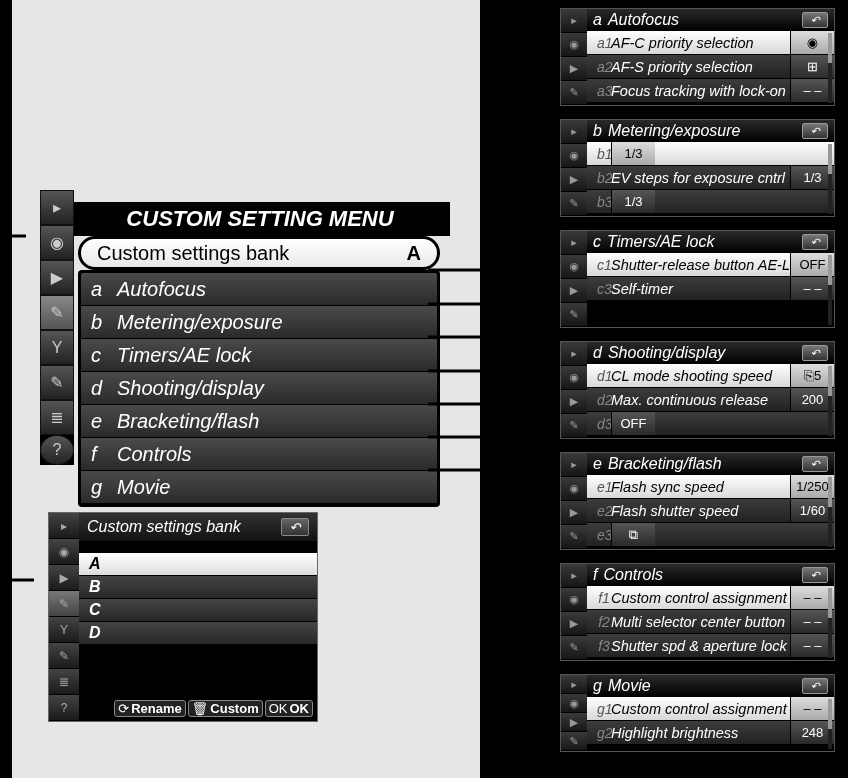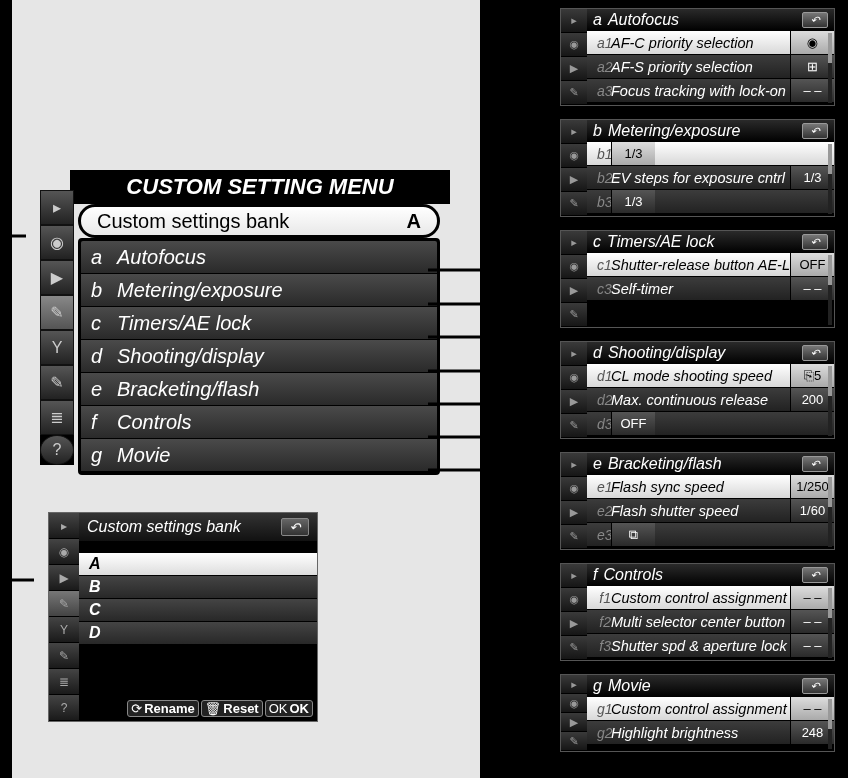--- a/index.html
+++ b/index.html
@@ -2,21 +2,21 @@
 <html><head>
 <meta charset="utf-8">
 <style>
   * { box-sizing: border-box; margin: 0; padding: 0; }
   body { background: #000; font-family: "Segoe UI", Arial, sans-serif; width: 848px; height: 778px; position: relative; }
   
   
   .left-region { position: absolute; left: 12px; top: 0; width: 468px; height: 778px; background: #e6e6e6; }
   
   .main-menu { position: absolute; left: 28px; top: 170px; width: 410px; }
-  .main-title { color: #fff; font-style: italic; font-weight: bold; text-align: center; font-size: 22px; background: #000; padding: 4px 0; margin-left: 30px; }
+  .main-title { color: #fff; font-style: italic; font-weight: bold; text-align: center; font-size: 22px; background: #000; padding: 4px 0; margin-left: 30px; margin-top: 32px; }
   
   .side-icons { position: absolute; left: 0; top: 20px; width: 34px; display: flex; flex-direction: column; gap: 0; background:#000; }
   .side-icons .ic { width: 34px; height: 35px; background: linear-gradient(#555,#222); border: 1px solid #111; display:flex; align-items:center; justify-content:center; color:#ccc; font-size:16px; }
   
   .bank-row { position: relative; margin-left: 38px; width: 362px; height: 34px; background: linear-gradient(#fff,#e8e8e8); border: 3px solid #000; border-radius: 18px; display: flex; align-items:center; padding:0 16px; justify-content: space-between; font-size:20px; font-weight: 500; }
   .bank-row .val { font-weight: bold; }
   
   .menu-list { position: relative; margin-left: 38px; width: 362px; border: 3px solid #000; border-radius: 4px; background: #000; }
   .menu-list .row { height: 33px; background: linear-gradient(#4a4a4a,#2a2a2a); border-bottom:1px solid #000; color:#fff; font-style: italic; font-size:20px; display:flex; align-items:center; padding-left:10px; gap:8px; }
   .menu-list .row .let { font-style: italic; width:18px; }
@@ -40,21 +40,21 @@
   .submenu.short { height:78px; }
   .submenu .side { position:absolute; left:0; top:0; width:26px; height:100%; display:flex; flex-direction:column; }
   .submenu .side .ic { flex:1; background:linear-gradient(#3a3a3a,#161616); border-bottom:1px solid #000; display:flex;align-items:center;justify-content:center;color:#999;font-size:11px;}
   .submenu .hdr { margin-left:26px; height:22px; background:linear-gradient(#2a2a2a,#000); color:#fff; font-style:italic; font-size:16px; padding:0 6px; display:flex; justify-content:space-between; align-items:center; }
   .submenu .hdr .lbl { display:flex; gap:6px; align-items:baseline;}
   .submenu .hdr .let { font-style:italic; }
   .submenu .hdr .back {width:26px;height:16px;background:linear-gradient(#777,#333);border-radius:2px;border:1px solid #999;display:flex;align-items:center;justify-content:center;font-size:11px;}
   .submenu .body { margin-left:26px; }
   .submenu .srow { height:24px; background:linear-gradient(#3c3c3c,#222); border-bottom:1px solid #000; display:flex; align-items:center; font-size:14.5px; color:#fff; font-style:italic; }
   .submenu .srow.sel { background: linear-gradient(#fff,#d8d8d8); color:#000; }
-  .submenu .srow .num { width:24px; text-align:right; color:#888; font-size:14px;padding-left:10px; }
+  .submenu .srow .num { width:24px; text-align:center; color:#888; font-size:14px;padding-left:10px; }
   .submenu .srow.sel .num { color:#555; }
   .submenu .srow .txt { flex:1; white-space:nowrap; overflow:hidden; }
   .submenu .srow .val { width:44px; text-align:center; background:linear-gradient(#555,#2a2a2a); border-left:1px solid #000; height:100%; display:flex;align-items:center;justify-content:center; font-style:normal; font-size:13px; color:#fff;}
   .submenu .srow.sel .val { background:linear-gradient(#ddd,#aaa); color:#000; }
   .submenu .scroll { position:absolute; right:2px; top:24px; bottom:2px; width:4px; background:#222;}
   .submenu .scroll .thumb { width:4px; background:#999; height:30px;}
 </style>
 </head>
 <body>
 
@@ -128,21 +128,21 @@
     </div>
     <div class="body">
       <div style="height:10px;background:#000;"></div>
       <div class="brw sel">A</div>
       <div class="brw">B</div>
       <div class="brw">C</div>
       <div class="brw">D</div>
     </div>
     <div class="ftr">
       <span>⟳<b>Rename</b></span>
-      <span>🗑<b>Reset</b></span>
+      <span>🗑<b>Custom</b></span>
       <span>OK<b>OK</b></span>
     </div>
   </div>
 
 </div>
 
 <div class="right-col" id="rightcol">
     <div class="submenu">
     <div class="side">
       <div class="ic">▸</div>

